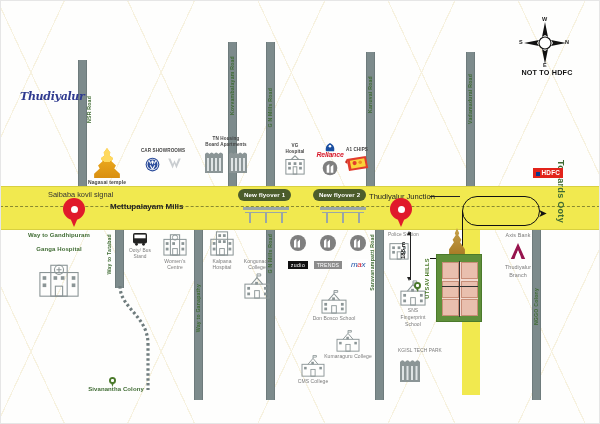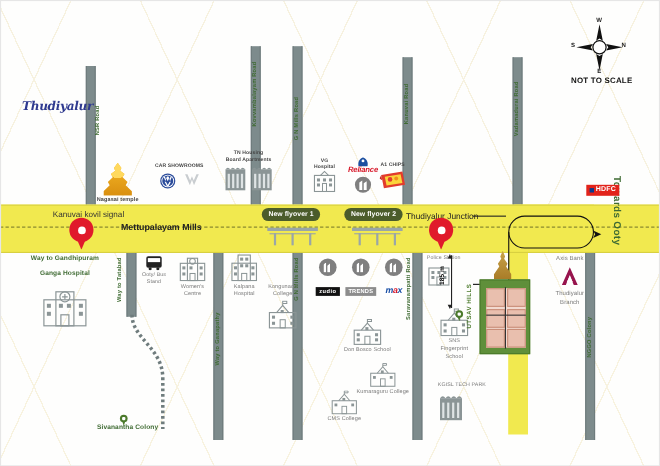--- a/index.html
+++ b/index.html
@@ -172,21 +172,21 @@
   .brand .ring {
     width:16px;height:16px;border-radius:50%;
     background:#7f7f7f; margin:0 auto 1.5px; position:relative;
   }
   .brand .ring::after{
     content:""; position:absolute; left:4px; top:3.5px; width:8px;height:9px;
     background:#fff;
     clip-path: polygon(0 100%, 0 25%, 30% 0, 30% 100%, 45% 100%, 45% 35%, 75% 12%, 75% 100%);
   }
   .chip {
-    font-size:5.2px; font-weight:bold; color:#fff;
+    font-size:5.2px; font-weight:normal; color:#fff;
     padding:1.4px 3px; display:inline-block; line-height:1;
   }
   .chip.zudio { background:#111; letter-spacing:.4px; }
   .chip.trends{ background:#8c8c8c; letter-spacing:.2px; }
   .chip.max   { background:#fff; color:#1b50a6; font-style:italic; font-size:8px; letter-spacing:-.3px;}
   .chip.max .x{ color:#d7182a; }
 
   #reliance-logo { position:absolute; text-align:center; }
   #reliance-word {
     font-size:7px; font-weight:bold; color:#d7182a; font-style:italic;
@@ -300,21 +300,21 @@
     <path d="M16 0 C16 22, 44 30, 44 58 C44 82, 44 92, 44 104" fill="none" stroke="#6f7c7d" stroke-width="3.2" stroke-dasharray="2.5 2.5"></path>
   </svg>
 
   <div id="yellow-spur"></div>
   <div id="ooty-box"></div>
 
   <div id="highway">
     <div id="highway-dash"></div>
   </div>
 
-  <div class="hw-text" style="left:48px; top:190px;">Kanuvai kovil signal</div>
+  <div class="hw-text" style="left:48px; top:190px;">Saibaba kovil signal</div>
   <div class="hw-name" style="left:110px; top:202px;">Mettupalayam Mills</div>
   <div class="hw-text" style="left:369px; top:192px; font-size:7.6px; color:#222;">Thudiyalur Junction</div>
   <div style="position:absolute; left:430px; top:196px; width:30px; height:1px; background:#222;"></div>
 
   <div id="ooty-loop"></div>
   <div id="ooty-stem"></div>
   <div id="ooty-stem2"></div>
   <div id="ooty-arrow">➤</div>
   <div id="ooty-label">Towards Ooty</div>
 
@@ -445,21 +445,21 @@
       <path d="M25 4 L28 19 L25 17 L22 19 Z" fill="#111"></path>
       <path d="M25 46 L28 31 L25 33 L22 31 Z" fill="#111"></path>
       <path d="M4 25 L19 22 L17 25 L19 28 Z" fill="#111"></path>
       <path d="M46 25 L31 22 L33 25 L31 28 Z" fill="#111"></path>
     </svg>
     <div class="lbl" style="left:22px; top:-2px;">W</div>
     <div class="lbl" style="left:-1px; top:21px;">S</div>
     <div class="lbl" style="left:45px; top:21px;">N</div>
     <div class="lbl" style="left:23px; top:44px;">E</div>
   </div>
-  <div id="not-to-scale">NOT TO SCALE</div>
+  <div id="not-to-scale">NOT TO HDFC</div>
 
   <div class="poi" style="left:14px; top:232px; width:90px;">
     <div class="poi-label green" style="font-size:6px;">Way to Gandhipuram</div>
   </div>
 
   <div class="poi" style="left:14px; top:246px; width:90px;">
     <div class="poi-label green" style="font-size:6px;">Ganga Hospital</div>
     <svg class="bldg" width="44" height="40" viewBox="0 0 48 44" style="margin-top:4px;">
       <rect x="3" y="16" width="42" height="26" fill="none" stroke="#8b9596" stroke-width="1.2"></rect>
       <rect x="15" y="8" width="18" height="34" fill="none" stroke="#8b9596" stroke-width="1.2"></rect>

